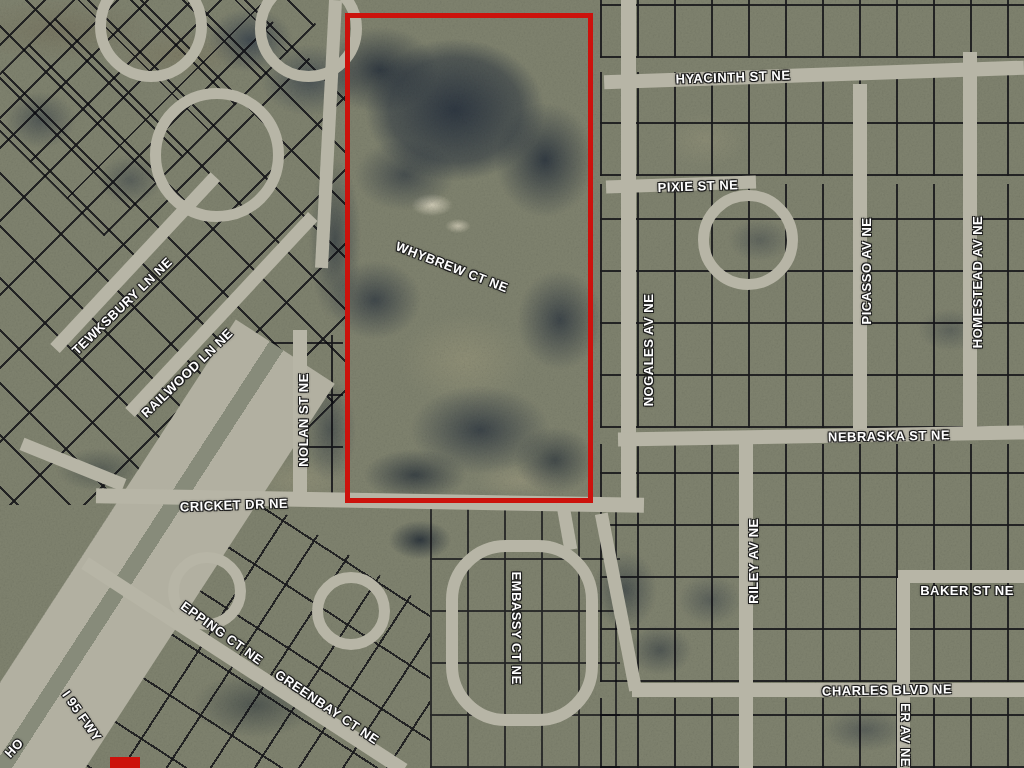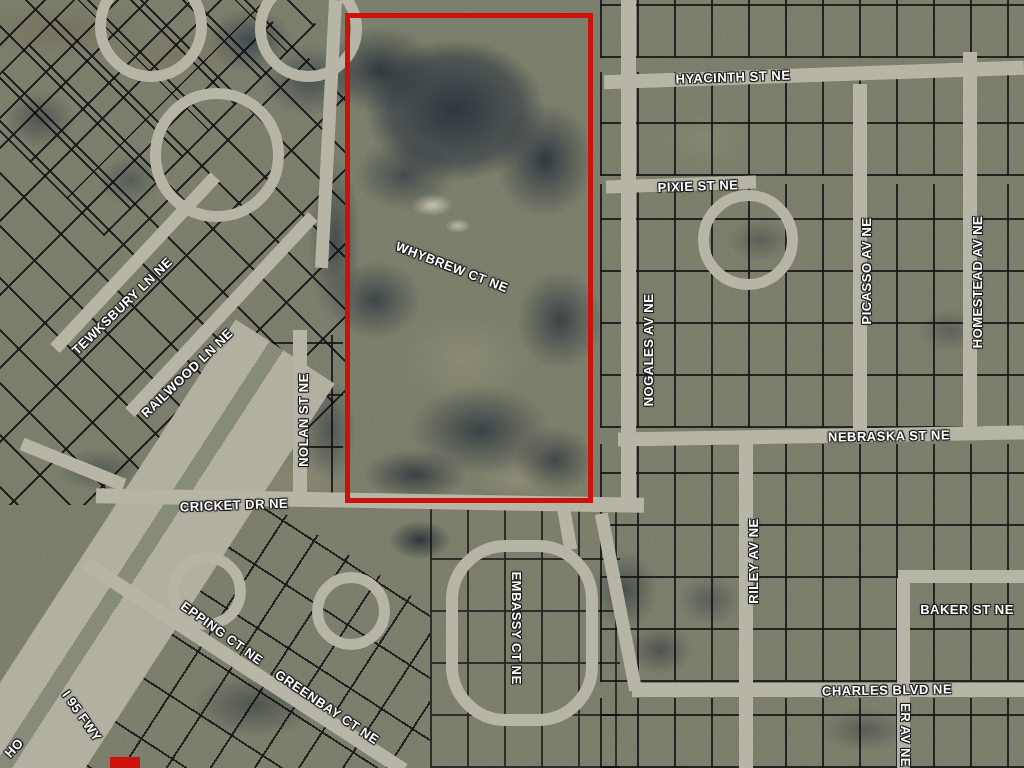--- a/index.html
+++ b/index.html
@@ -147,20 +147,20 @@
       <div class="street-label" style="left: 977px; top: 282px; transform: translate(-50%, -50%) rotate(-90deg);">HOMESTEAD AV NE</div>
       <div class="street-label" style="left: 889px; top: 436px; transform: translate(-50%, -50%) rotate(-1deg);">NEBRASKA ST NE</div>
       <div class="street-label" style="left: 122px; top: 306px; transform: translate(-50%, -50%) rotate(-44deg);">TEWKSBURY LN NE</div>
       <div class="street-label" style="left: 187px; top: 373px; transform: translate(-50%, -50%) rotate(-44deg);">RAILWOOD LN NE</div>
       <div class="street-label" style="left: 303px; top: 420px; transform: translate(-50%, -50%) rotate(-90deg);">NOLAN ST NE</div>
       <div class="street-label" style="left: 234px; top: 505px; transform: translate(-50%, -50%) rotate(-2deg);">CRICKET DR NE</div>
       <div class="street-label" style="left: 516px; top: 628px; transform: translate(-50%, -50%) rotate(90deg);">EMBASSY CT NE</div>
       <div class="street-label" style="left: 222px; top: 633px; transform: translate(-50%, -50%) rotate(36deg);">EPPING CT NE</div>
       <div class="street-label" style="left: 327px; top: 707px; transform: translate(-50%, -50%) rotate(34deg);">GREENBAY CT NE</div>
       <div class="street-label" style="left: 753px; top: 561px; transform: translate(-50%, -50%) rotate(-90deg);">RILEY AV NE</div>
-      <div class="street-label" style="left: 967px; top: 609px; transform: translate(-50%, -50%) rotate(0deg);">BAKER ST NE</div>
+      <div class="street-label" style="left: 967px; top: 590px; transform: translate(-50%, -50%) rotate(0deg);">BAKER ST NE</div>
       <div class="street-label" style="left: 887px; top: 690px; transform: translate(-50%, -50%) rotate(-1deg);">CHARLES BLVD NE</div>
       <div class="street-label" style="left: 905px; top: 735px; transform: translate(-50%, -50%) rotate(90deg);">ER AV NE</div>
       <div class="street-label" style="left: 82px; top: 716px; transform: translate(-50%, -50%) rotate(55deg);">I 95 FWY</div>
       <div class="street-label" style="left: 14px; top: 748px; transform: translate(-50%, -50%) rotate(-47deg);">HO</div>
     </div>
 
 </div>
 
 </body></html>

